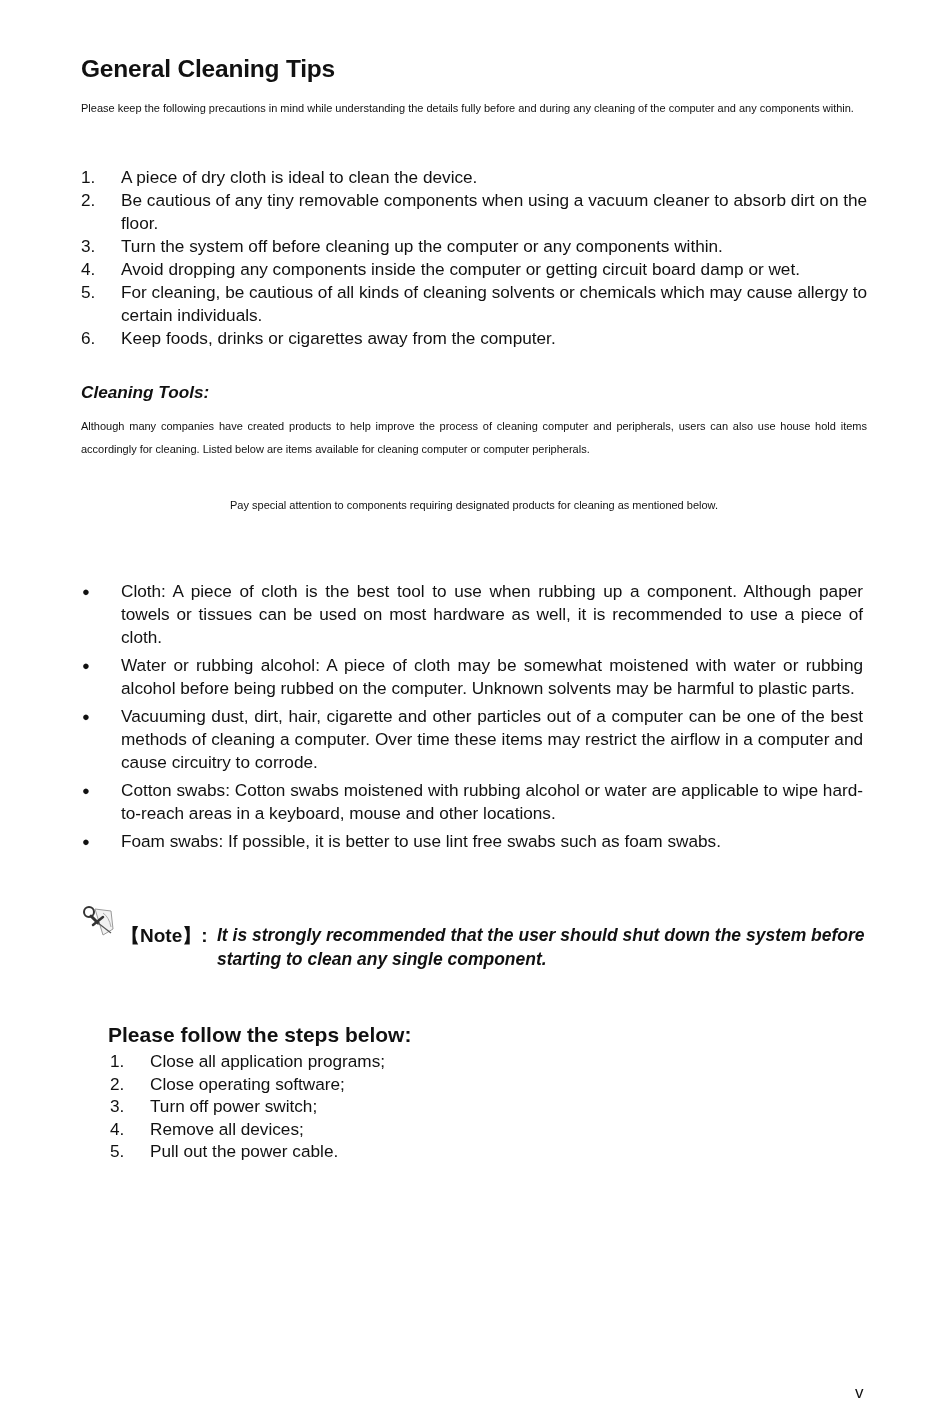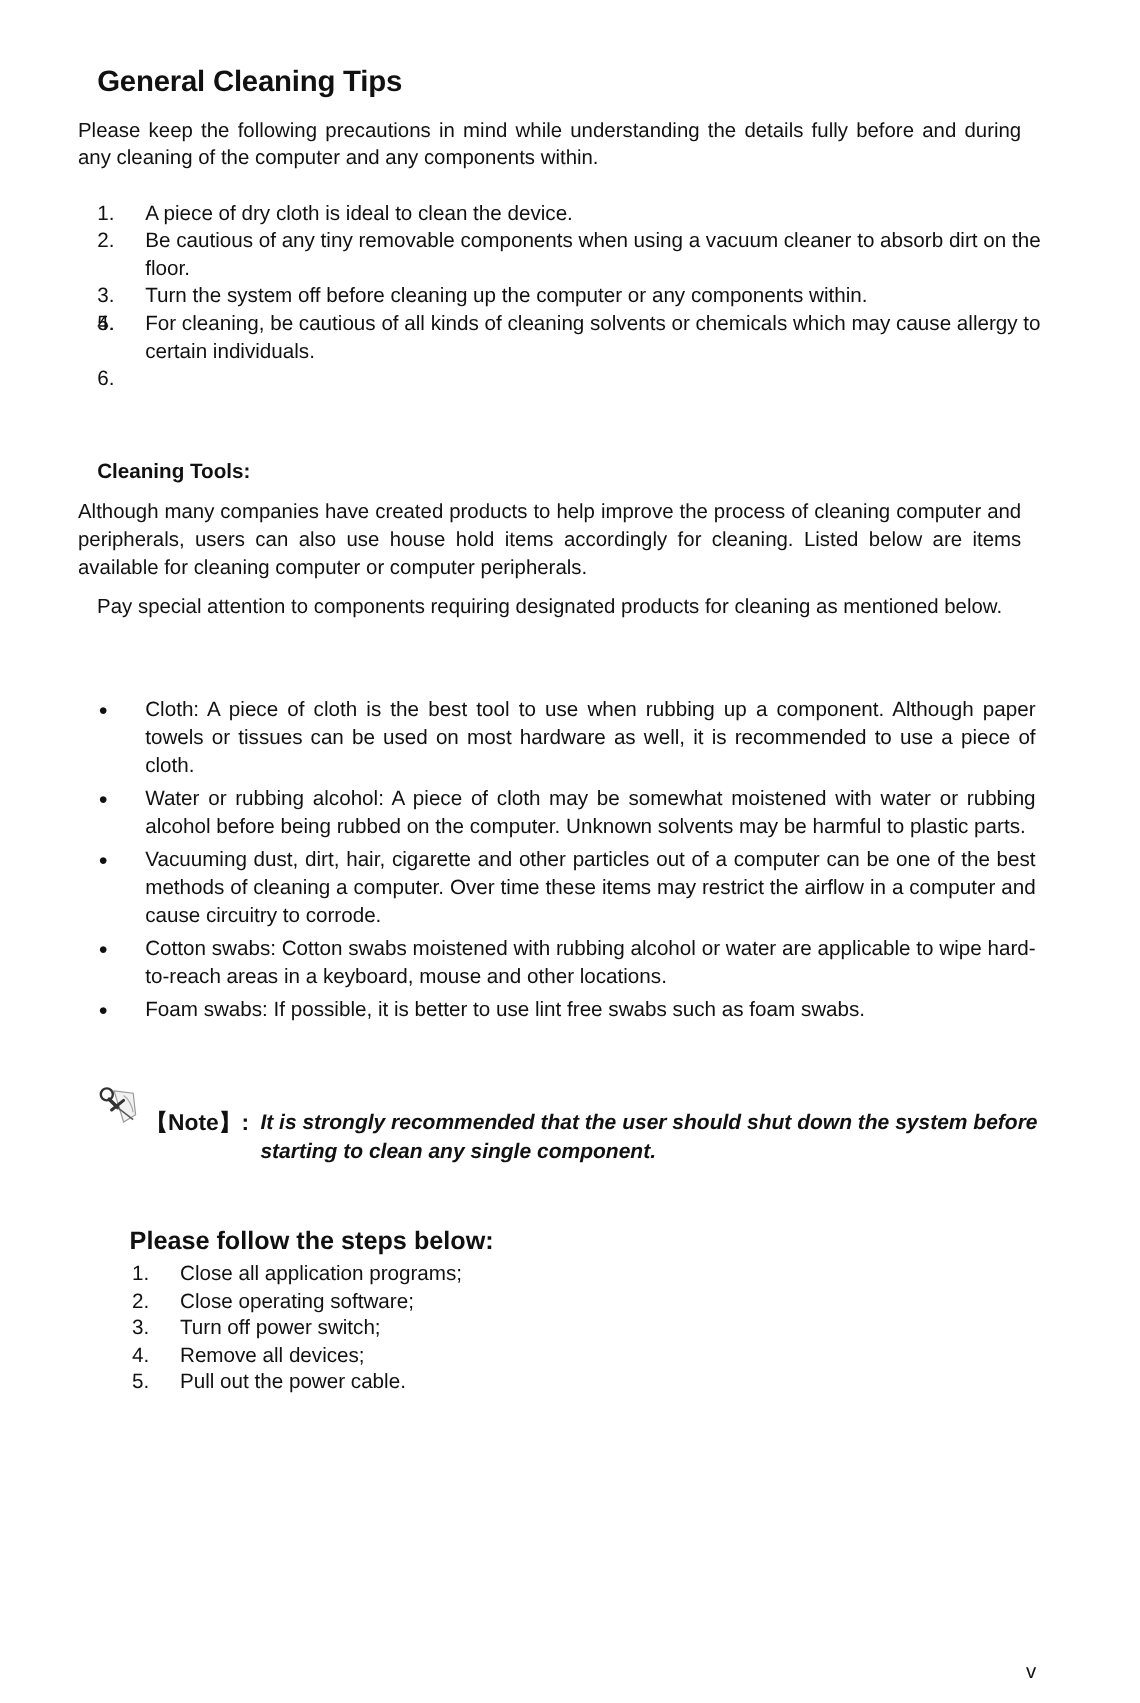--- a/index.html
+++ b/index.html
@@ -5,27 +5,27 @@
   html, body { margin: 0; padding: 0; background: #ffffff; }
   body {
     width: 950px; height: 1419px; position: relative; overflow: hidden;
     font-family: "Liberation Sans", sans-serif; color: #111111;
   }
   .h1 {
     position: absolute; left: 81px; top: 55px;
     font-size: 24.5px; font-weight: bold; letter-spacing: -0.2px; margin: 0;
   }
   .p {
-    position: absolute; left: 65px; width: 786px;
-    font-size: 17px; line-height: 23px; margin: 0; text-align: justify;
+    position: absolute; left: 81px; width: 786px;
+    font-size: 11px; line-height: 23px; margin: 0; text-align: justify;
   }
   .p.left { text-align: center; }
   .h3 {
     position: absolute; left: 81px; top: 382px;
-    font-size: 17.2px; font-weight: bold; margin: 0;
+    font-size: 17.2px; font-weight: bold; margin: 0; font-style: italic;
   }
   ol.num, ul.bul {
     position: absolute; left: 81px; width: 790px; margin: 0; padding: 0; list-style: none;
   }
   ol.num li, ul.bul li {
     position: relative; padding-left: 40px; font-size: 17.2px; line-height: 23px;
   }
   ol.num li .marker { position: absolute; left: 0; top: 0; }
   ul.bul li { text-align: justify; margin-bottom: 5px; width: 742px; }
   ul.bul li .marker { position: absolute; left: 1px; top: 0; font-size: 13px; }
@@ -60,23 +60,23 @@
 <body>
 
 <h1 class="h1">General Cleaning Tips</h1>
 
 <p class="p" style="top:97px;">Please keep the following precautions in mind while understanding the details fully before and during any cleaning of the computer and any components within.</p>
 
 <ol class="num" style="top:166px;">
   <li><span class="marker">1.</span><span>A piece of dry cloth is ideal to clean the device.</span></li>
   <li><span class="marker">2.</span><span>Be cautious of any tiny removable components when using a vacuum cleaner to absorb dirt on the floor.</span></li>
   <li><span class="marker">3.</span><span>Turn the system off before cleaning up the computer or any components within.</span></li>
-  <li><span class="marker">4.</span></li>
+  <li><span class="marker">4.</span><span>Avoid dropping any components inside the computer or getting circuit board damp or wet.</span></li>
   <li><span class="marker">5.</span><span>For cleaning, be cautious of all kinds of cleaning solvents or chemicals which may cause allergy to certain individuals.</span></li>
-  <li><span class="marker">6.</span></li>
+  <li><span class="marker">6.</span><span>Keep foods, drinks or cigarettes away from the computer.</span></li>
 </ol>
 
 <h3 class="h3">Cleaning Tools:</h3>
 
 <p class="p" style="top:415px;">Although many companies have created products to help improve the process of cleaning computer and peripherals, users can also use house hold items accordingly for cleaning. Listed below are items available for cleaning computer or computer peripherals.</p>
 <p class="p left" style="top:494px;">Pay special attention to components requiring designated products for cleaning as mentioned below.</p>
 
 <ul class="bul" style="top:580px;">
   <li><span class="marker">●</span><span>Cloth: A piece of cloth is the best tool to use when rubbing up a component. Although paper towels or tissues can be used on most hardware as well, it is recommended to use a piece of cloth.</span></li>
   <li><span class="marker">●</span><span>Water or rubbing alcohol: A piece of cloth may be somewhat moistened with water or rubbing alcohol before being rubbed on the computer. Unknown solvents may be harmful to plastic parts.</span></li>

